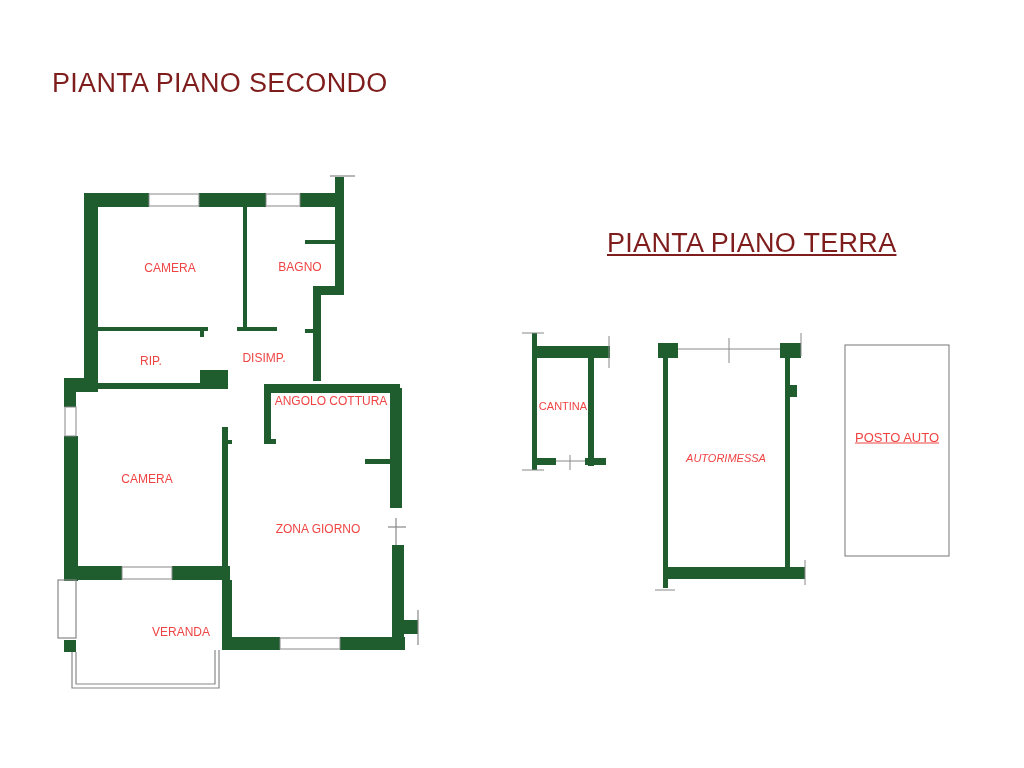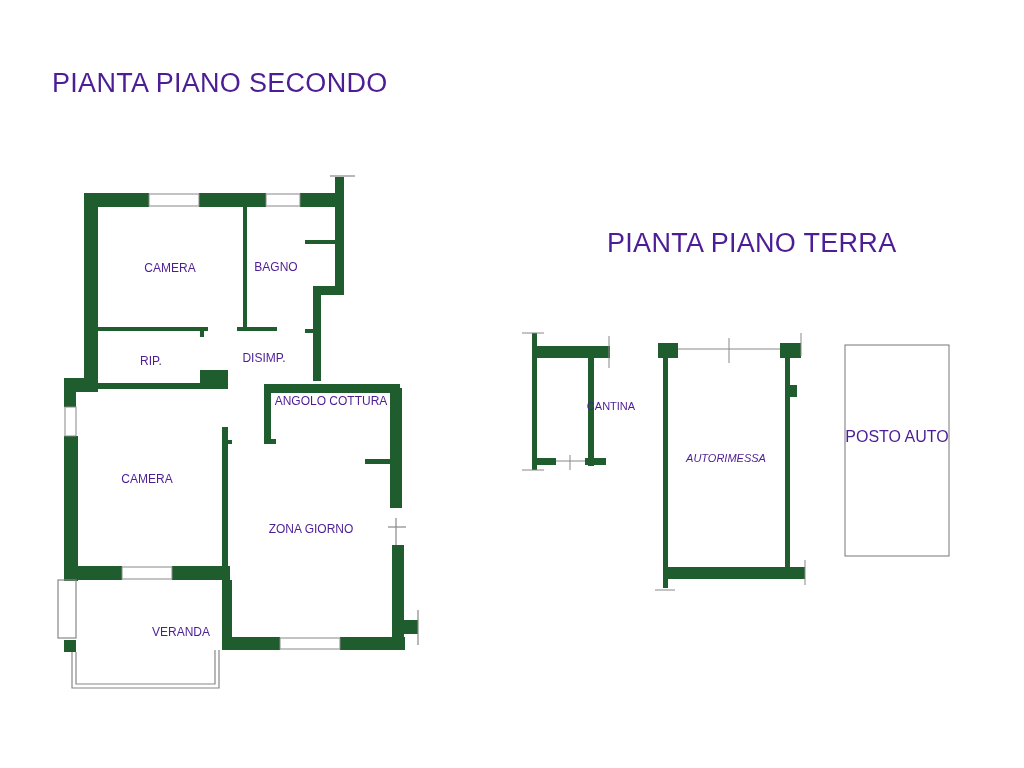--- a/index.html
+++ b/index.html
@@ -1,25 +1,25 @@
 <!DOCTYPE html>
 <html><head>
 <meta charset="utf-8">
 <style>
   html, body { margin: 0; padding: 0; background: #ffffff; }
   body { width: 1024px; height: 768px; position: relative; overflow: hidden; font-family: "Liberation Sans", "DejaVu Sans", sans-serif; }
-  .title { position: absolute; font-size: 27px; color: #4c1d95; letter-spacing: 0.3px; white-space: nowrap; }
-  .label { position: absolute; font-size: 12px; color: #4c1d95; white-space: nowrap; transform: translate(-50%, -50%); }
+  .title { position: absolute; font-size: 27px; color: #7f1d1d; letter-spacing: 0.3px; white-space: nowrap; }
+  .label { position: absolute; font-size: 12px; color: #ef4444; white-space: nowrap; transform: translate(-50%, -50%); }
   svg { position: absolute; left: 0; top: 0; }
 </style>
 </head>
 <body>
 
 <div class="title" style="left:52px; top:68px;">PIANTA PIANO SECONDO</div>
-<div class="title" style="left:607px; top:228px;">PIANTA PIANO TERRA</div>
+<div class="title" style="left:607px; top:228px;text-decoration:underline;">PIANTA PIANO TERRA</div>
 
 <svg width="1024" height="768">
   <g fill="#1f5c2e">
 
     <rect x="84" y="193" width="65" height="14"></rect>
     <rect x="199" y="193" width="67" height="14"></rect>
     <rect x="300" y="193" width="38" height="14"></rect>
 
     <rect x="149" y="194" width="50" height="12" fill="#fff" stroke="#888" stroke-width="1"></rect>
     <rect x="266" y="194" width="34" height="12" fill="#fff" stroke="#888" stroke-width="1"></rect>
@@ -104,22 +104,22 @@
     <line x1="678" y1="349" x2="780" y2="349"></line>
     <line x1="729" y1="338" x2="729" y2="363"></line>
     <line x1="801" y1="333" x2="801" y2="356"></line>
     <line x1="805" y1="560" x2="805" y2="585"></line>
     <line x1="655" y1="590" x2="675" y2="590"></line>
     <rect x="845" y="345" width="104" height="211" stroke="#777"></rect>
   </g>
 </svg>
 
 <div class="label" style="left:170px; top:268px;">CAMERA</div>
-<div class="label" style="left:276px; top:267px;">BAGNO</div>
+<div class="label" style="left:300px; top:267px;">BAGNO</div>
 <div class="label" style="left:151px; top:361px;">RIP.</div>
 <div class="label" style="left:264px; top:358px;">DISIMP.</div>
 <div class="label" style="left:331px; top:401px;">ANGOLO COTTURA</div>
 <div class="label" style="left:147px; top:479px;">CAMERA</div>
-<div class="label" style="left:311px; top:529px;">ZONA GIORNO</div>
+<div class="label" style="left:318px; top:529px;">ZONA GIORNO</div>
 <div class="label" style="left:144px; top:632px;margin-left:37px;">VERANDA</div>
-<div class="label" style="left:563px; top:406px; font-size:11px;margin-left:48px;">CANTINA</div>
+<div class="label" style="left:563px; top:406px; font-size:11px;">CANTINA</div>
 <div class="label" style="left:726px; top:458px; font-size:11px;font-style:italic;">AUTORIMESSA</div>
-<div class="label" style="left:897px; top:437px; font-size:16px;">POSTO AUTO</div>
+<div class="label" style="left:897px; top:437px; font-size:13px;text-decoration:underline;">POSTO AUTO</div>
 
 </body></html>

